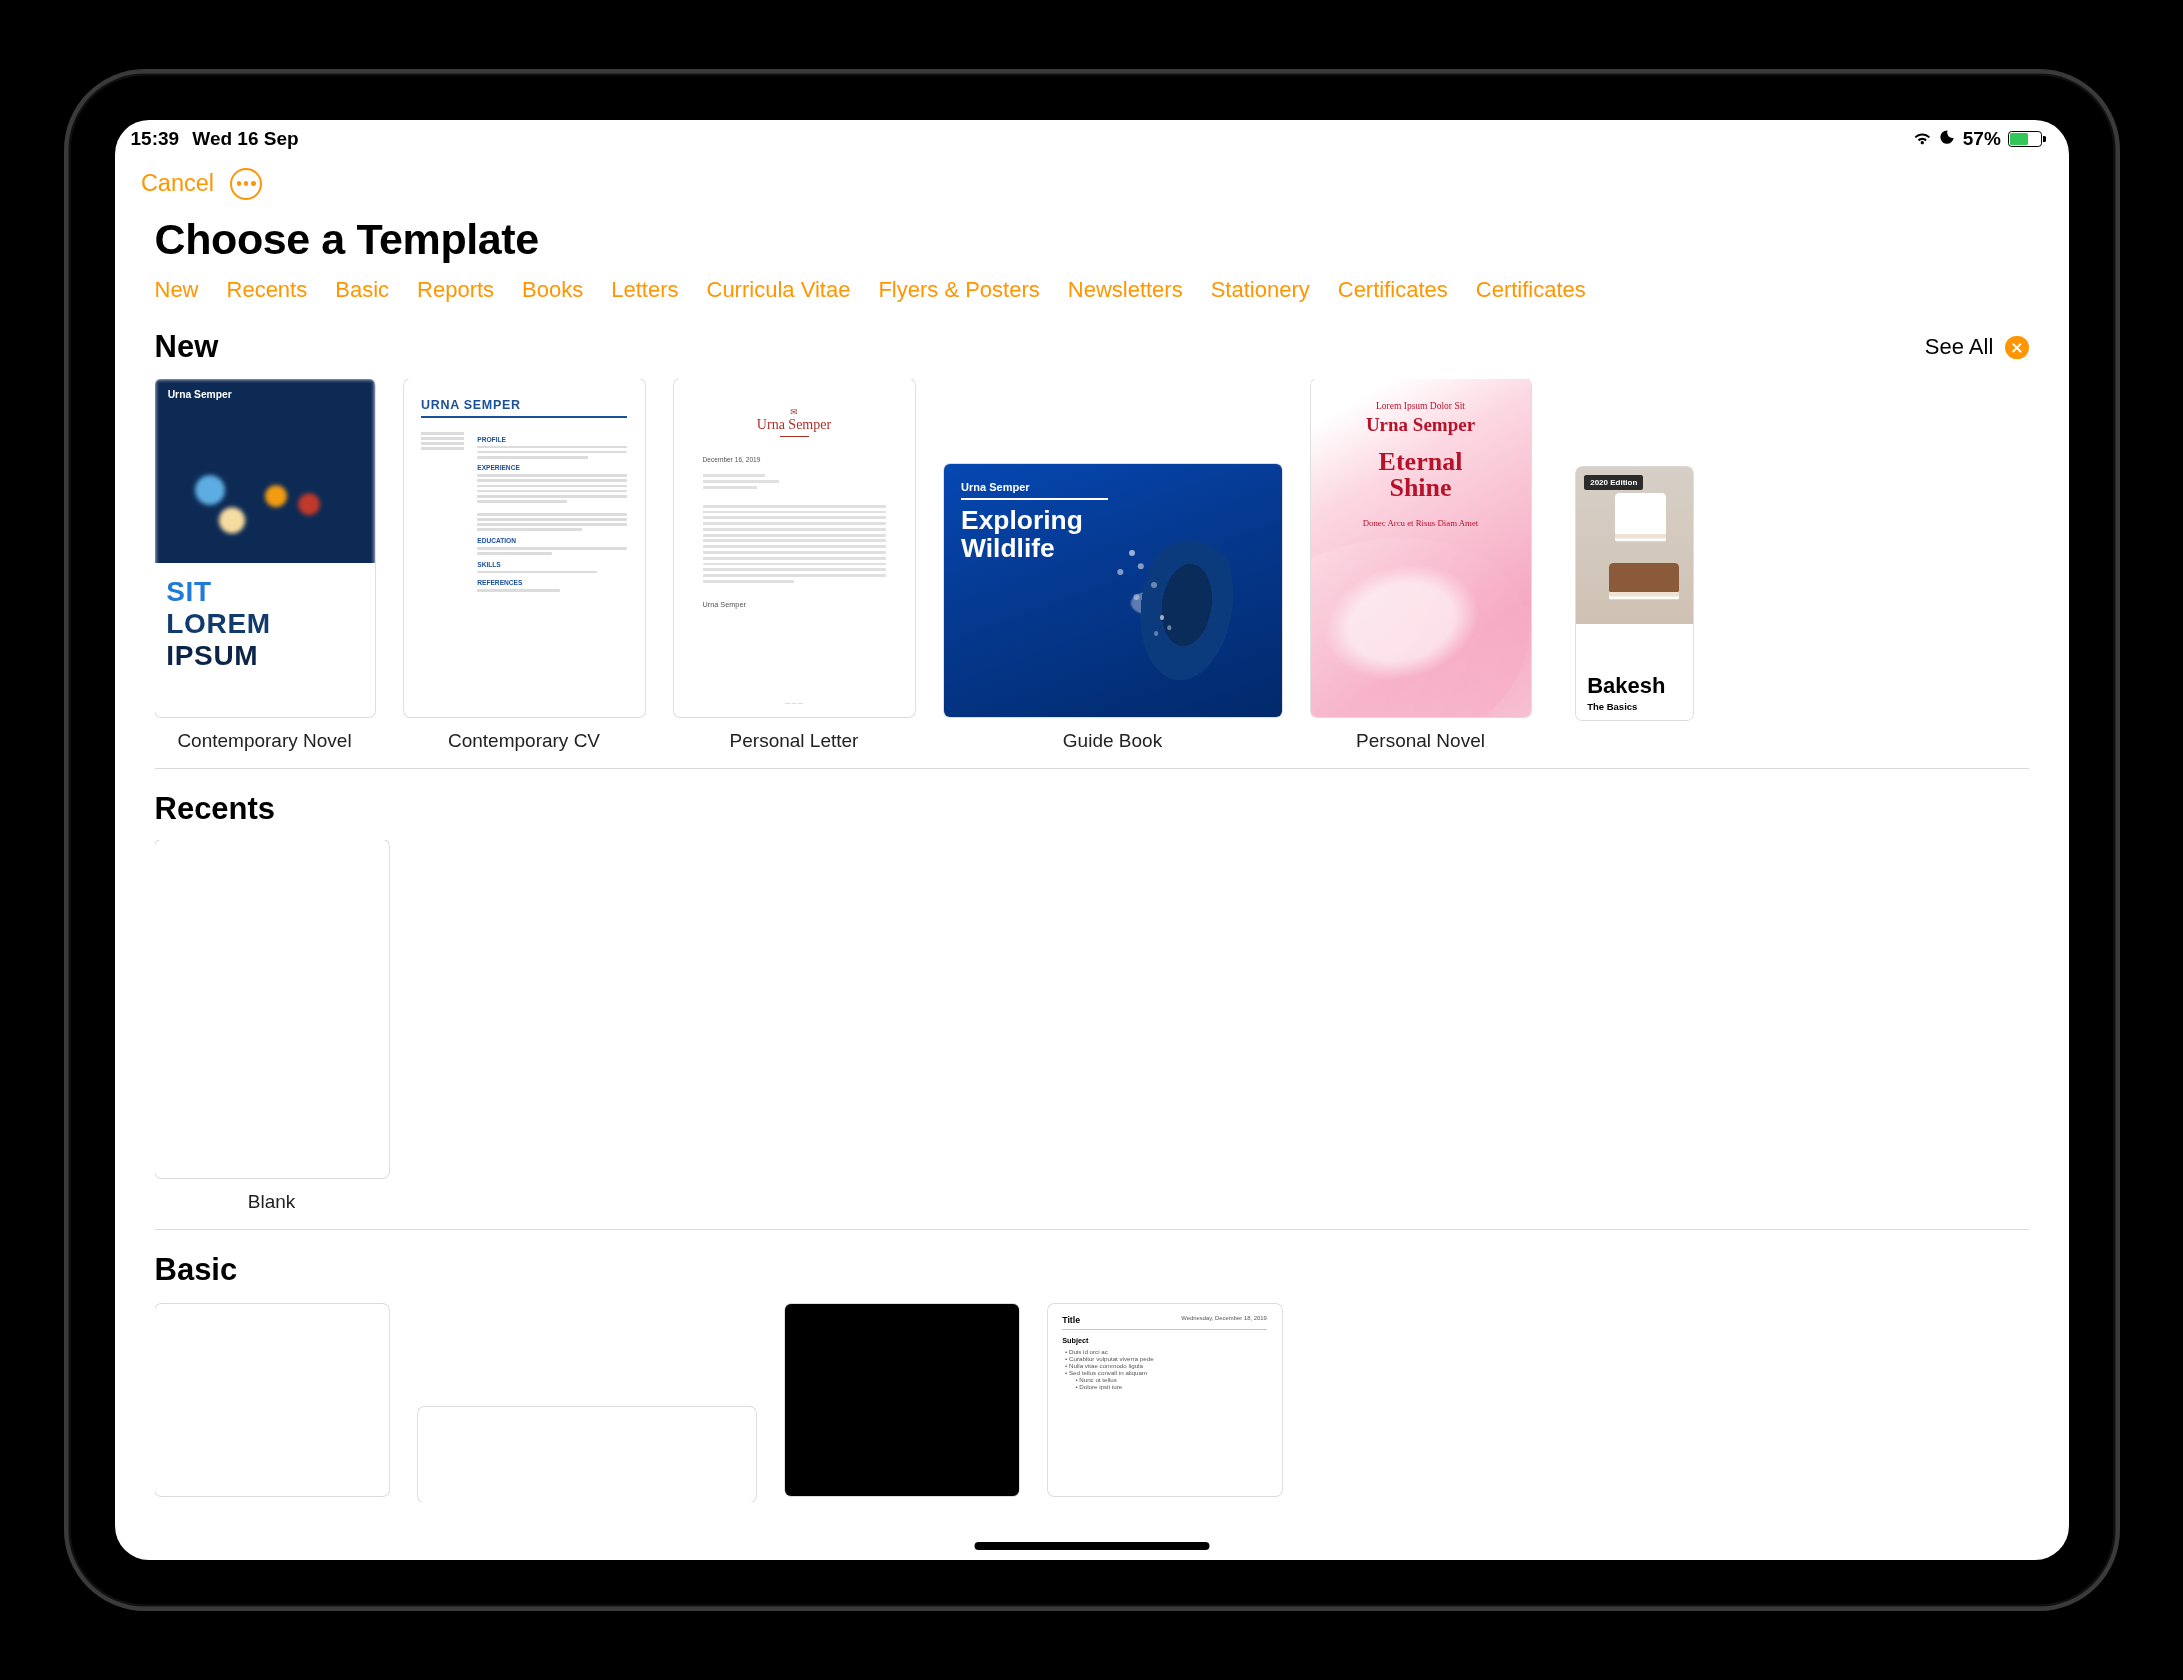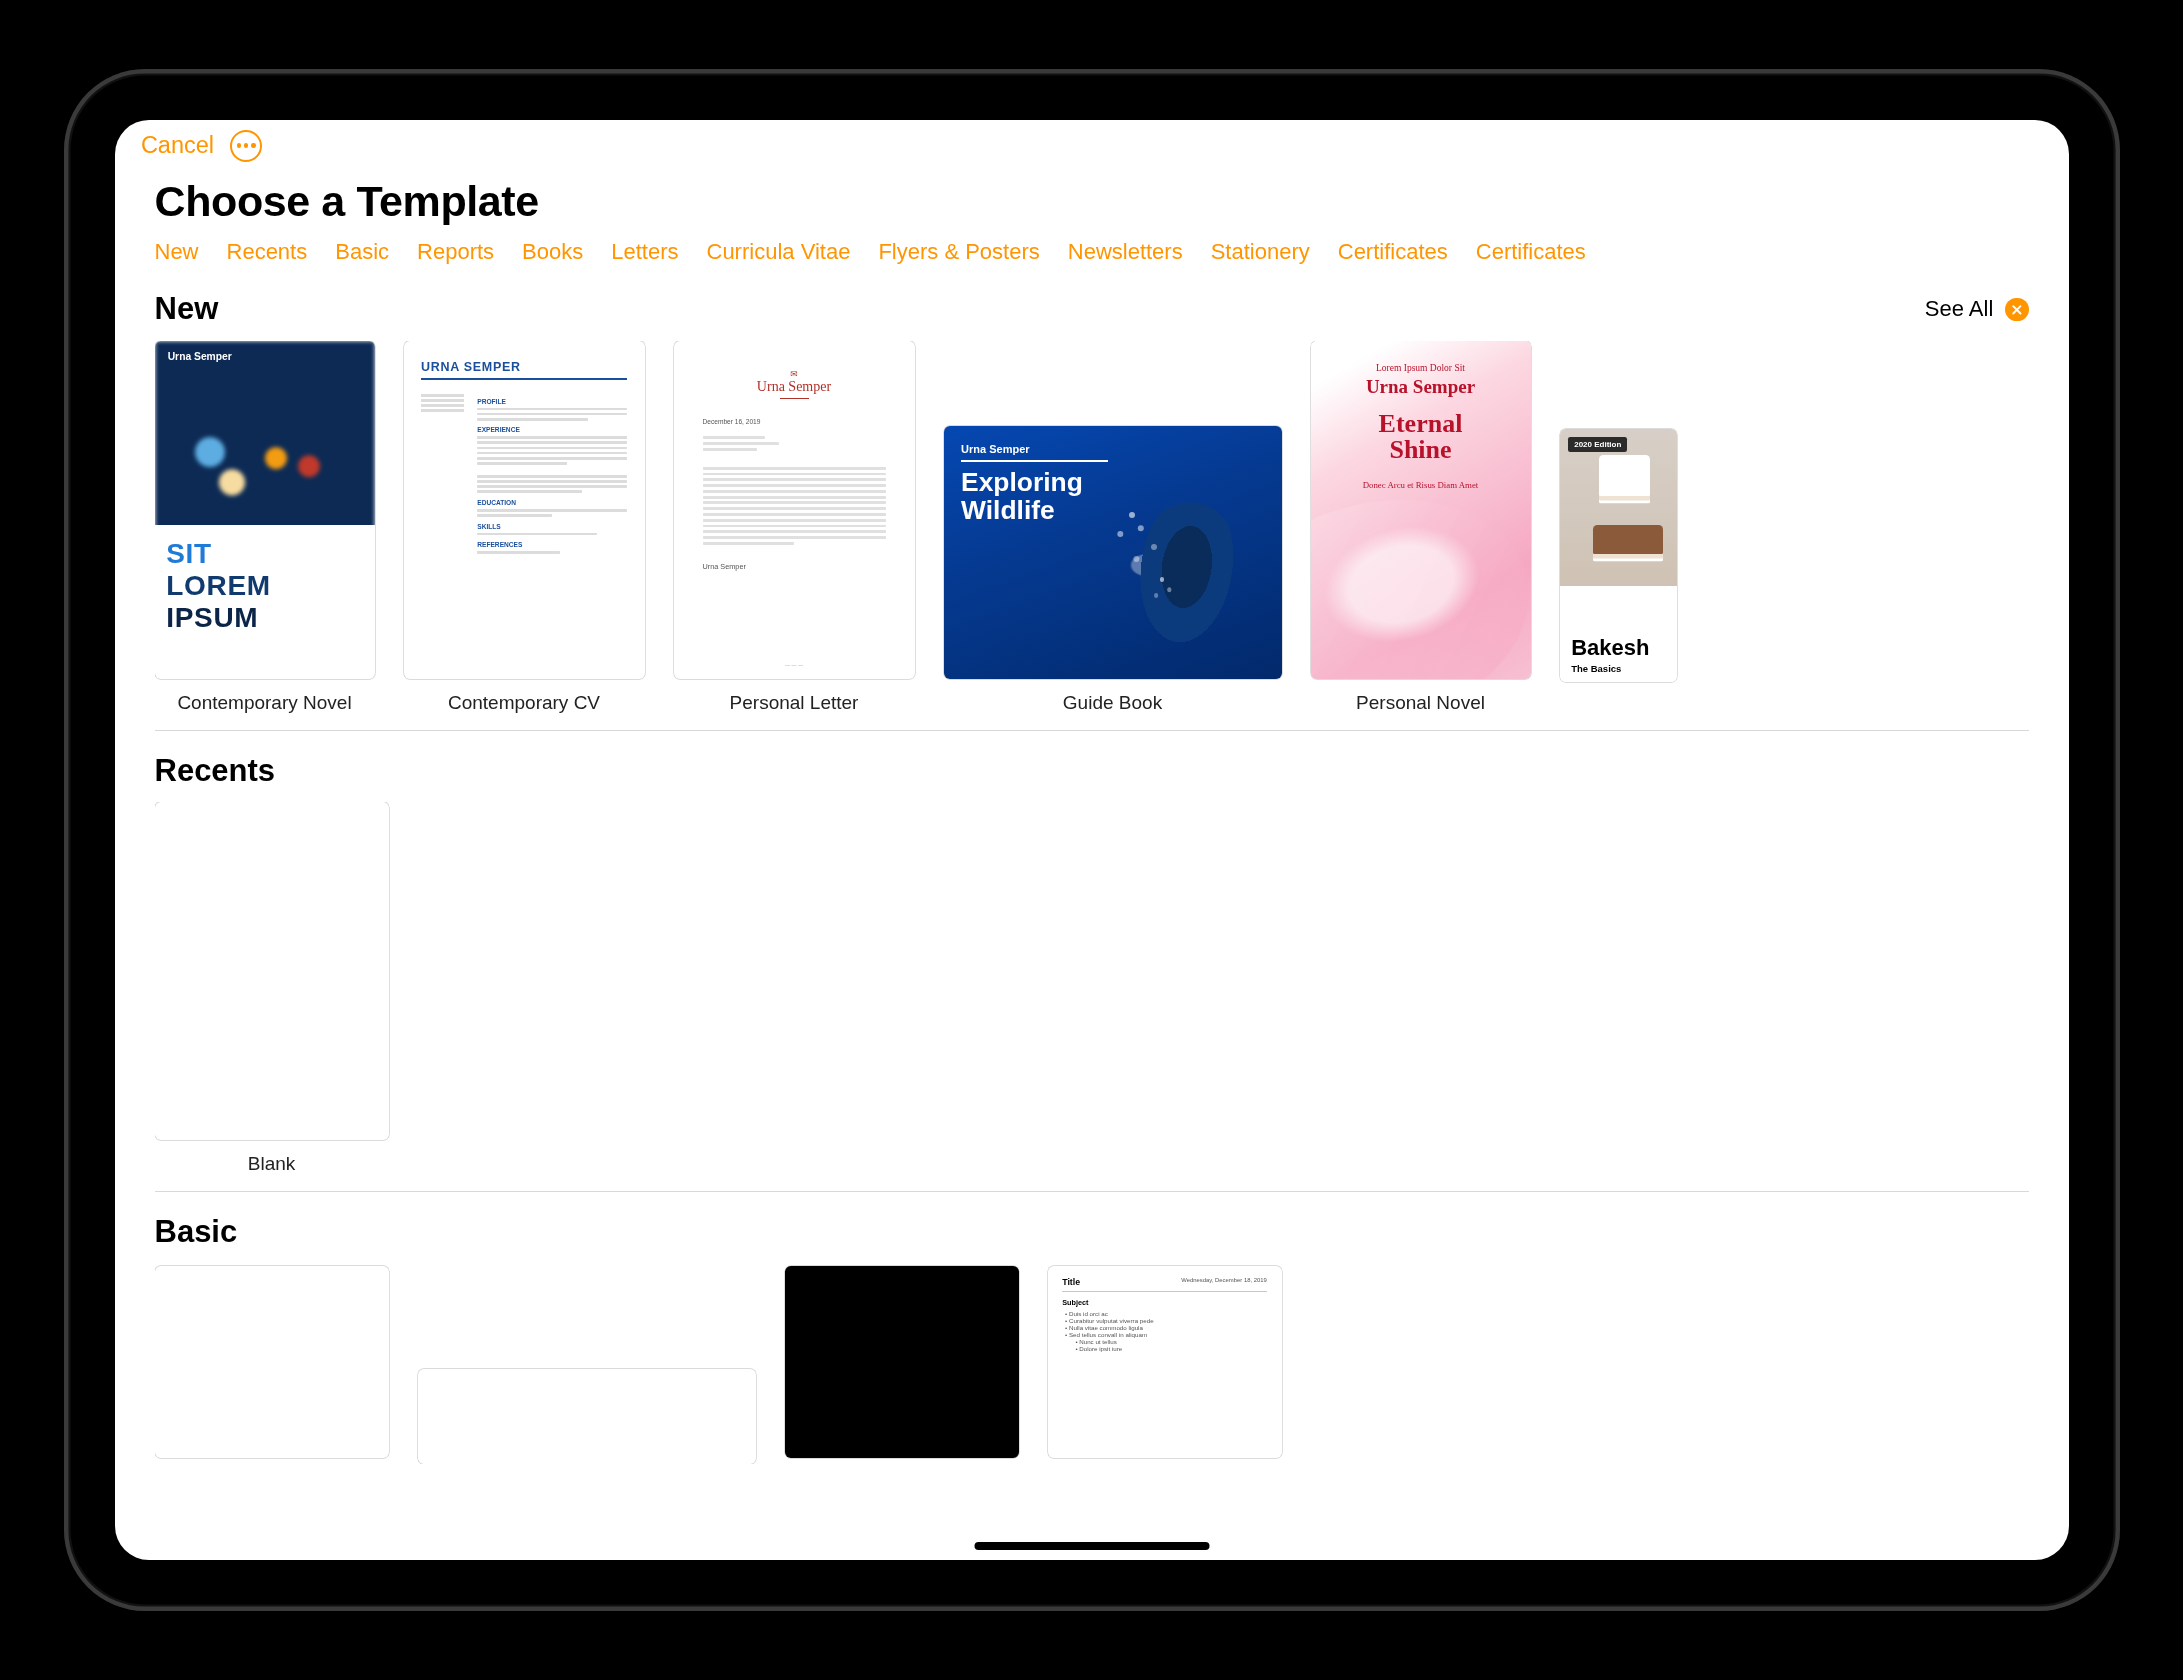--- a/index.html
+++ b/index.html
@@ -240,20 +240,42 @@
   .row.basic-row .card:nth-child(2){ margin-top:103px;}
   
   .home-indicator{ position:absolute; bottom:10.3px; left:50%; transform:translateX(-50%); width:235px; height:7.3px; background:#000; border-radius:4.4px;}
 </style>
 </head>
 <body>
 
 <div class="ipad-frame">
   <div class="ipad-screen">
 
+    <div class="status-bar">
+      <div class="status-left">
+        <span>15:39</span>
+        <span>Wed 16 Sep</span>
+      </div>
+      <div class="status-right">
+        <span class="wifi-icon">
+          <svg width="20.6" height="16" viewBox="0 0 24 18">
+              <path d="M12 17.5c1 0 1.9-.8 1.9-1.9S13 13.7 12 13.7s-1.9.8-1.9 1.9.9 1.9 1.9 1.9zm-5.2-5.3l1.7 1.7c1-.9 2.2-1.4 3.5-1.4s2.6.5 3.5 1.4l1.7-1.7C15.8 10.8 14 10 12 10s-3.8.8-5.2 2.2zM3 8.6l1.7 1.7C6.6 8.4 9.2 7.3 12 7.3s5.4 1.1 7.3 3l1.7-1.7C18.6 6.2 15.4 4.8 12 4.8S5.4 6.2 3 8.6z" fill="#000"></path>
+            </svg>
+        </span>
+        <span class="dnd-icon">
+          <svg width="16" height="16" viewBox="0 0 24 24">
+              <path d="M12.8 2.2A10 10 0 1 0 22 13.2 8 8 0 0 1 12.8 2.2z" fill="#000"></path>
+            </svg>
+        </span>
+        <span>57%</span>
+        <span class="battery-body">
+          <span class="battery-fill"></span>
+        </span>
+      </div>
+    </div>
 
     <div class="nav-bar">
       <button class="cancel-btn">Cancel</button>
       <button class="more-btn">
         <span>
             <i></i>
             <i></i>
             <i></i>
           </span>
       </button>
@@ -400,21 +422,21 @@
             <div class="t3">
               <div>Eternal</div>
               <div>Shine</div>
             </div>
             <div class="t4">Donec Arcu et Risus Diam Amet</div>
           </div>
           <div class="card-label">Personal Novel</div>
         </div>
 
         <div class="card">
-          <div class="thumb-partial bs" style="height:253px;">
+          <div class="thumb-partial bs" style="height:253px;margin-left:16px;">
             <div class="bs-top">
               <div class="bs-badge">2020 Edition</div>
               <div class="bs-cake c1"></div>
               <div class="bs-cake c2"></div>
             </div>
             <div class="bs-bot">
               <b>Bakesh</b>
               <span>The Basics</span>
             </div>
           </div>

